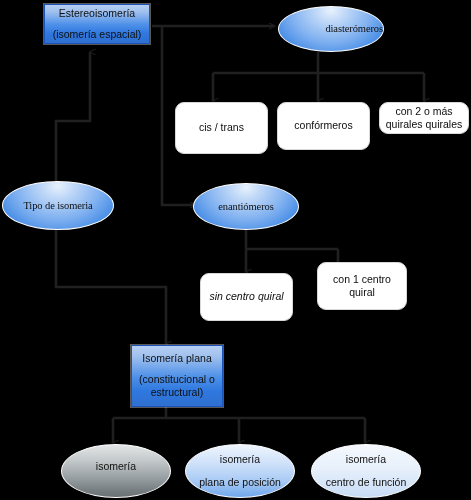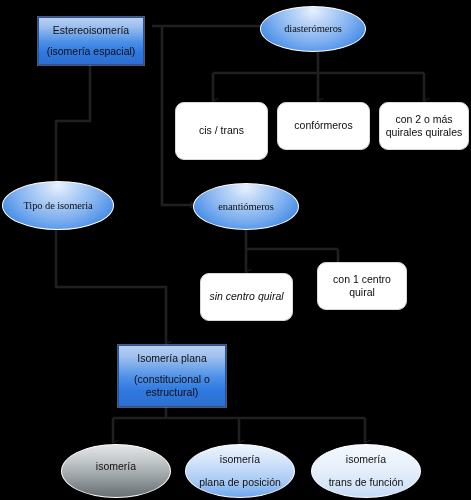--- a/index.html
+++ b/index.html
@@ -125,39 +125,39 @@
       <path d="M56,230 L56,287 L166,287 L166,344" marker-end="url(#arrow-down)"></path>
 
       <path d="M166,407 L166,418"></path>
       <path d="M113,418 L365,418"></path>
       <path d="M113,418 L113,443" marker-end="url(#arrow-down)"></path>
       <path d="M239,418 L239,443" marker-end="url(#arrow-down)"></path>
       <path d="M365,418 L365,443" marker-end="url(#arrow-down)"></path>
     </g>
   </svg>
 
-  <div class="node rect-blue" style="left:38px; top:4px; width:106px; height:48px;margin-top:13px;">
+  <div class="node rect-blue" style="left:44px; top:4px; width:106px; height:40px;">
     <span>Estereoisomería</span>
     <span class="line-gap"></span>
     <span>(isomería espacial)</span>
   </div>
 
-  <div class="node ellipse blue" style="left:260px; top:6px; width:106px; height:46px;">
+  <div class="node ellipse blue" style="left:278px; top:6px; width:106px; height:46px;align-items:flex-end;">
     <span class="serif">diasterómeros</span>
   </div>
 
-  <div class="node rect-white" style="left:175px; top:102px; width:93px; height:58px;">
+  <div class="node rect-white" style="left:175px; top:102px; width:93px; height:52px;">
     <span>cis / trans</span>
   </div>
 
   <div class="node rect-white" style="left:277px; top:102px; width:93px; height:48px;">
     <span>confórmeros</span>
   </div>
 
-  <div class="node rect-white" style="left:379px; top:102px; width:90px; height:48px;">
+  <div class="node rect-white" style="left:379px; top:102px; width:90px; height:32px;">
     <span>con 2 o más</span>
     <span>quirales quirales</span>
   </div>
 
   <div class="node ellipse blue" style="left:193px; top:183px; width:106px; height:47px;">
     <span class="serif">enantiómeros</span>
   </div>
 
   <div class="node ellipse blue" style="left:2px; top:181px; width:112px; height:49px;">
     <span class="serif">Tipo de isomeria</span>
@@ -165,37 +165,37 @@
 
   <div class="node rect-white" style="left:200px; top:273px; width:93px; height:48px;font-style:italic;">
     <span>sin centro quiral</span>
   </div>
 
   <div class="node rect-white" style="left:293px; top:262px; width:90px; height:48px;margin-left:24px;">
     <span>con 1 centro</span>
     <span>quiral</span>
   </div>
 
-  <div class="node rect-blue" style="left:118px; top:345px; width:108px; height:62px;">
+  <div class="node rect-blue" style="left:131px; top:345px; width:92px; height:62px;">
     <span>Isomería plana</span>
     <span class="line-gap"></span>
     <span>(constitucional o</span>
     <span>estructural)</span>
   </div>
 
   <div class="node ellipse gray two-line" style="left:61px; top:444px; width:110px; height:54px;">
     <span>isomería</span>
     <span class="gap"></span>
   </div>
 
   <div class="node ellipse blue-soft two-line" style="left:185px; top:444px; width:110px; height:54px;">
     <span>isomería</span>
     <span class="gap"></span>
     <span>plana de posición</span>
   </div>
 
   <div class="node ellipse pale two-line" style="left:311px; top:444px; width:110px; height:54px;">
     <span>isomería</span>
     <span class="gap"></span>
-    <span>trans de función</span>
+    <span>centro de función</span>
   </div>
 
 </div>
 
 </body></html>

